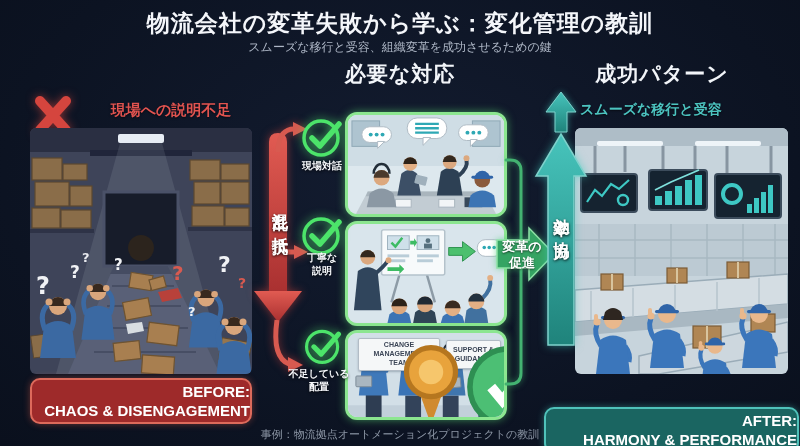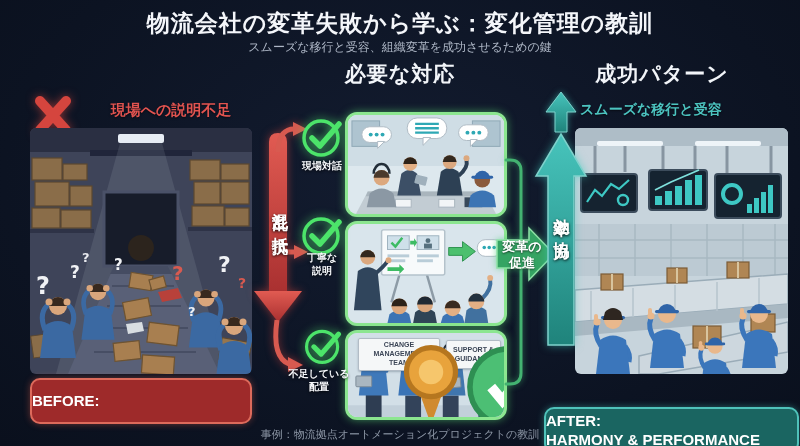--- a/index.html
+++ b/index.html
@@ -33,21 +33,21 @@
   .check{position:absolute;filter:drop-shadow(0 0 5px rgba(80,230,110,.75));}
   .xmark{position:absolute;filter:drop-shadow(0 0 5px rgba(220,70,60,.6));}
   .connectors{position:absolute;left:0;top:0;pointer-events:none;}
   .item-label{position:absolute;text-align:center;color:#f6f8fb;font-size:10px;font-weight:bold;line-height:1.3;text-shadow:0 1px 3px rgba(0,0,0,.8);}
   .v-label{position:absolute;writing-mode:vertical-rl;text-orientation:upright;color:#ffffff;font-weight:bold;text-shadow:0 1px 3px rgba(0,0,0,.75);letter-spacing:2px;}
   .resist-label{left:269px;top:200px;font-size:16px;}
   .effic-label{left:551px;top:204px;font-size:16.5px;}
   .promote-label{position:absolute;left:498px;top:239px;width:48px;text-align:center;color:#fff;font-size:13px;font-weight:bold;line-height:1.2;text-shadow:0 1px 2px rgba(0,0,0,.6);}
   .banner{
     position:absolute;height:46px;border-radius:10px;display:flex;flex-direction:column;
-    align-items:flex-start;justify-content:center;color:#fff;font-weight:bold;line-height:1.3;
+    align-items:flex-end;justify-content:center;color:#fff;font-weight:bold;line-height:1.3;
     box-sizing:border-box;text-align:center;
   }
   .banner-before{left:30px;top:378px;width:222px;background:#9e2a2a;border:2px solid #dd6a5b;box-shadow:0 0 7px rgba(220,90,70,.45);}
   .banner-after{left:544px;top:378px;width:255px;background:#1a6561;border:2px solid #4fc2ba;box-shadow:0 0 7px rgba(70,200,190,.45);margin-top:29px;}
   .banner-l1{font-size:15px;}
   .banner-l2{font-size:15px;}
   .caption{left:0;top:427px;width:800px;text-align:center;color:#8d97a6;font-size:11px;}
   
   .sign{position:absolute;background:#f5f7f8;border:1px solid #b2bcc6;border-radius:2px;display:flex;align-items:center;justify-content:center;text-align:center;color:#3c4657;font-weight:bold;box-sizing:border-box;box-shadow:0 1px 2px rgba(40,60,80,.3);}
   .sign1{left:10px;top:5px;width:82px;height:33px;font-size:7px;line-height:1.25;padding:0 9px;}
@@ -450,20 +450,21 @@
 
   <div class="v-label resist-label">混乱と抵抗</div>
   <div class="promote-label">
     <div>変革の</div>
       <div>促進</div>
   </div>
   <div class="v-label effic-label">効率と協力</div>
 
   <div class="banner banner-before">
     <div class="banner-l1">BEFORE:</div>
+    <div class="banner-l2">CHAOS &amp; DISENGAGEMENT</div>
   </div>
   <div class="banner banner-after">
     <div class="banner-l1">AFTER:</div>
     <div class="banner-l2">HARMONY &amp; PERFORMANCE</div>
   </div>
 
   <div class="abs caption">事例：物流拠点オートメーション化プロジェクトの教訓</div>
 
 </div>
 

